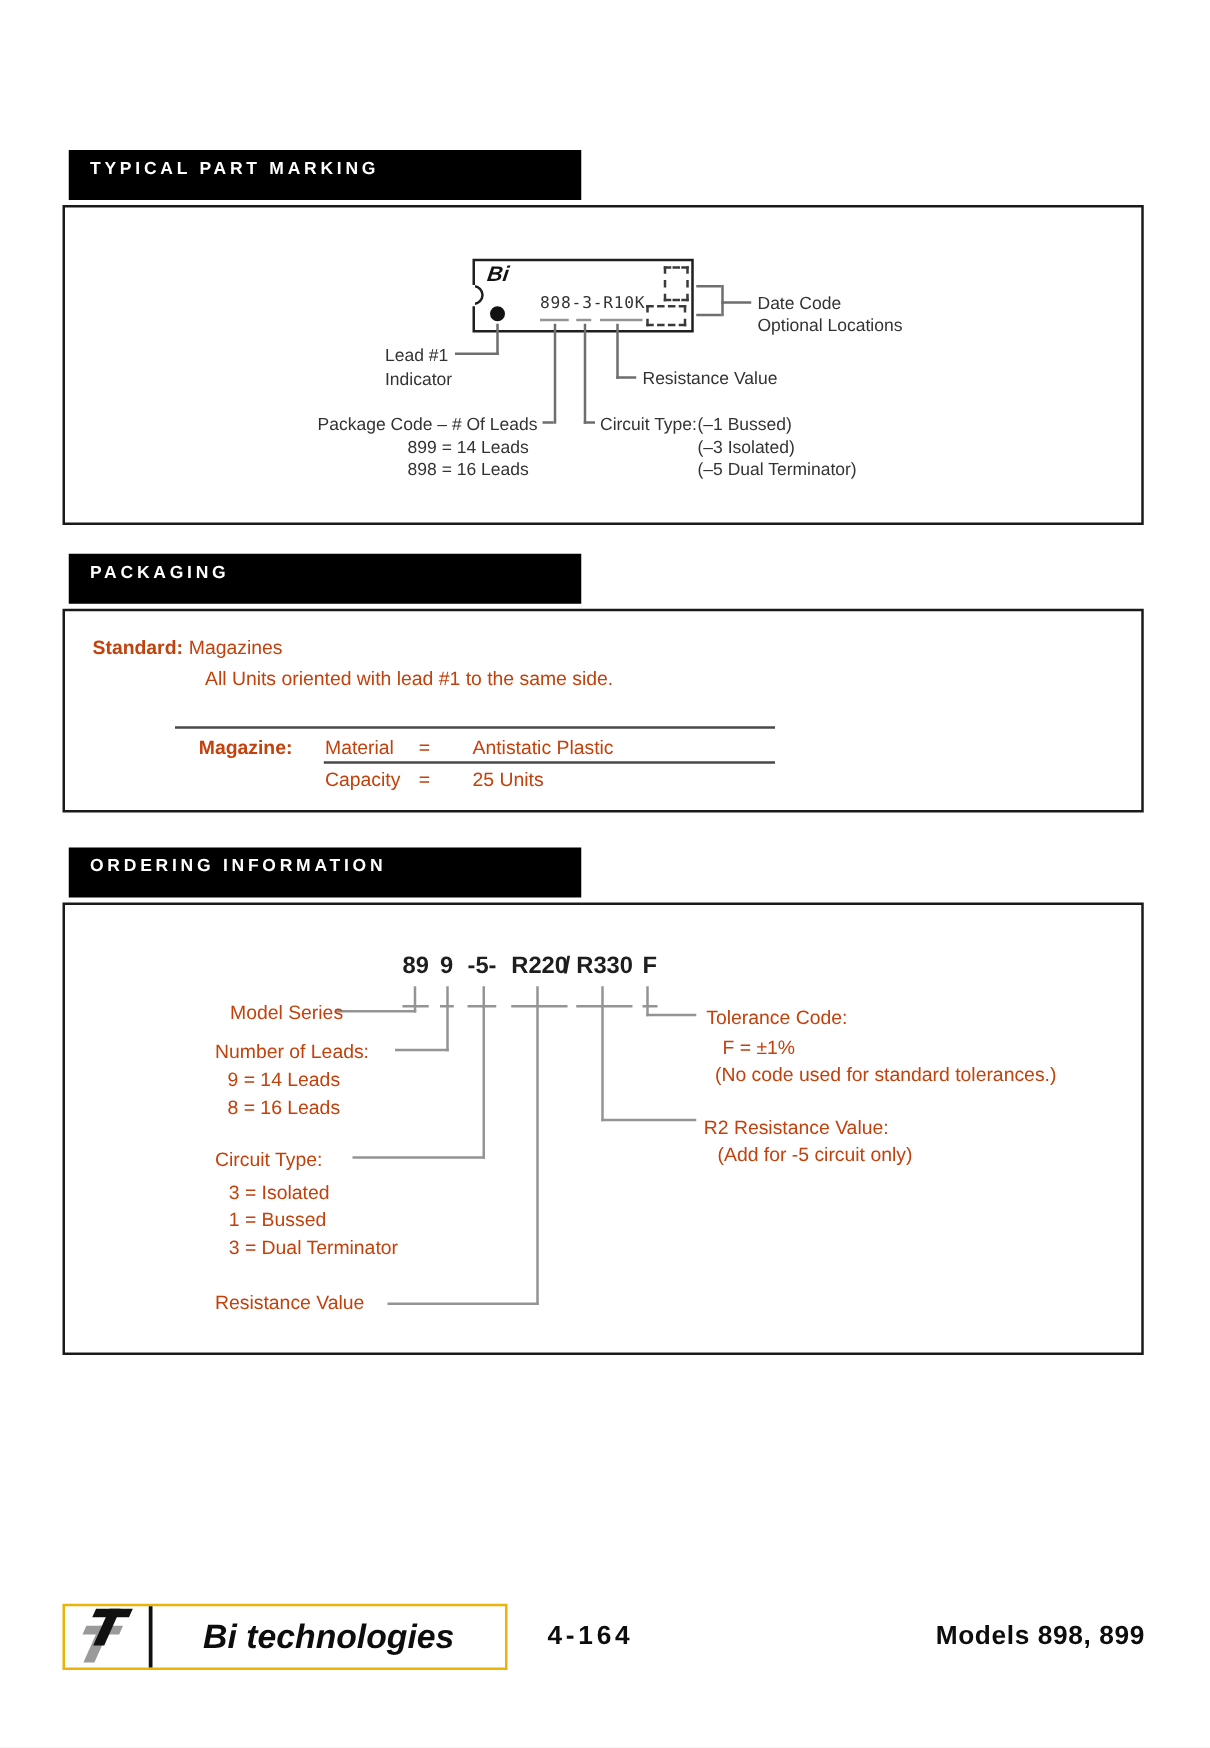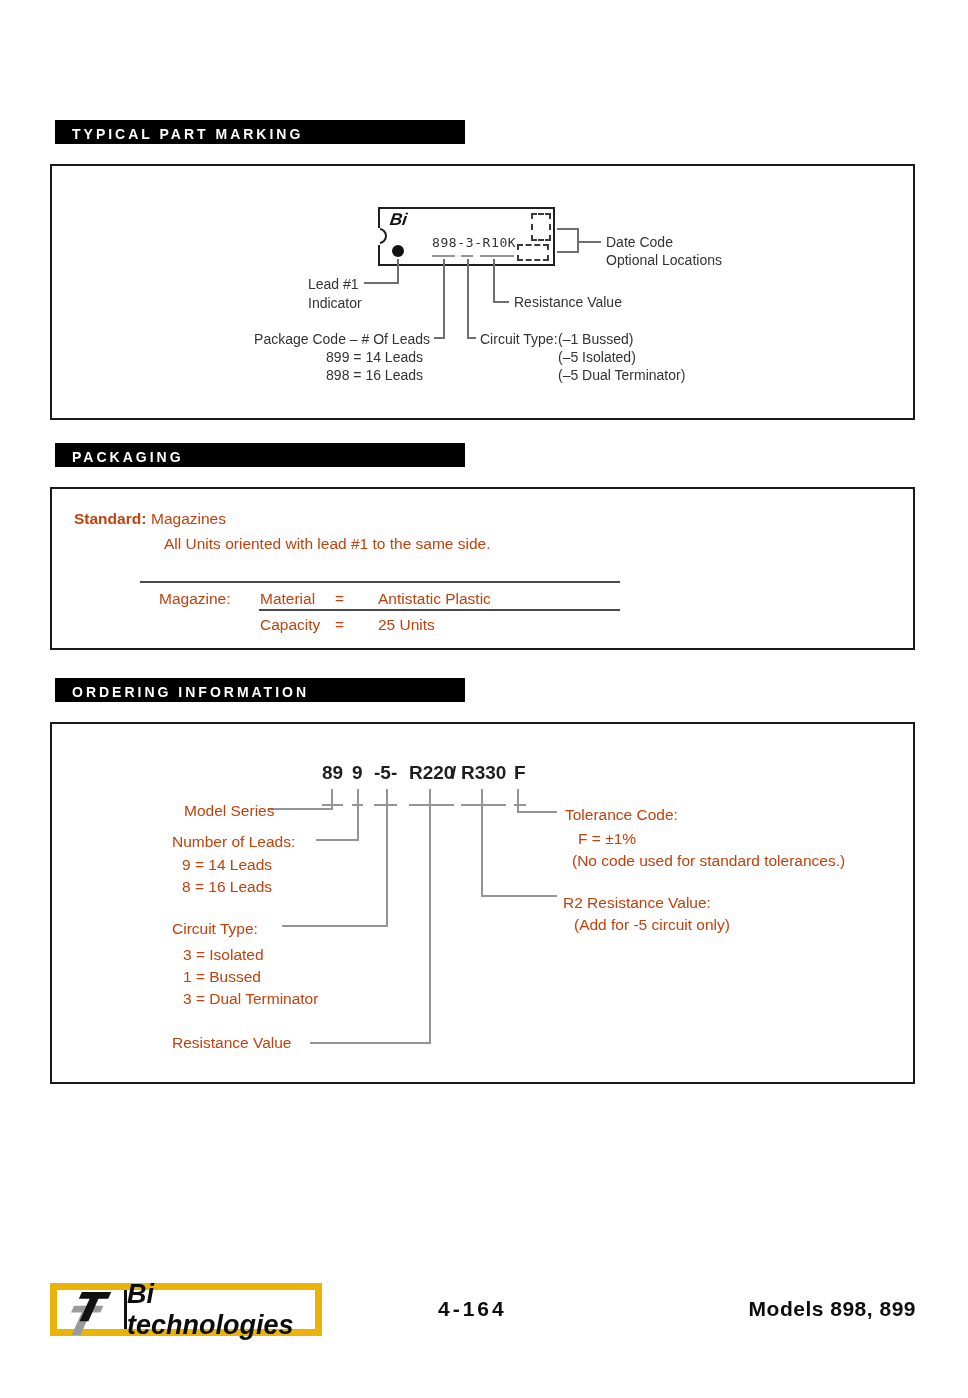--- a/index.html
+++ b/index.html
@@ -4,21 +4,21 @@
 <style>
   * { margin:0; padding:0; box-sizing:border-box; }
   html,body { background:#e9e9e9; }
   .page {
     position:relative; width:968px; height:1398px; margin:0 auto;
     background:#ffffff; overflow:hidden;
     font-family:"Liberation Sans", sans-serif; color:#2a2a2a;
   }
   
   .secbar {
-    position:absolute; left:55px; width:410px; height:24px; background:#000;
+    position:absolute; left:55px; width:410px; height:40px; background:#000;
     color:#fff; font-weight:bold; font-size:14px; letter-spacing:3px;
     line-height:28px; padding-left:17px;
   }
   
   .panel { position:absolute; left:50px; width:865px; border:2px solid #1a1a1a; background:#fff; }
   
   .lbl  { position:absolute; font-size:14px; line-height:17px; color:#333; white-space:nowrap; }
   .lbl2 { position:absolute; font-size:15.5px; line-height:19px; color:#c2410c; white-space:nowrap; }
   .bold { font-weight:bold; }
   
@@ -30,21 +30,21 @@
   .chip-logo { position:absolute; left:10px; top:1px; font-weight:900; font-style:italic; font-size:17px; color:#111; transform:skewX(-8deg); }
   .lead-dot { position:absolute; left:12px; top:36px; width:12px; height:12px; border-radius:50%; background:#111; }
   .notch-blank { position:absolute; left:-3px; top:19px; width:5px; height:17px; background:#fff; }
   .notch { position:absolute; left:-9px; top:19px; width:16px; height:16px; border:2px solid #1f1f1f; border-radius:50%; background:#fff; clip-path:inset(-2px -2px -2px 9px); }
   .marking { position:absolute; left:52px; top:26px; font-family:"DejaVu Sans Mono", monospace; font-size:13px; letter-spacing:0.6px; color:#333; }
   .dashed-box { position:absolute; border:2px dashed #3a3a3a; background:transparent; }
   
   .pn { position:absolute; top:762px; font-size:19px; font-weight:bold; color:#1e1e1e; white-space:nowrap; }
   .pn.u { border-bottom:2px solid #949494; padding-bottom:20px; }
   
-  .footer-box { position:absolute; left:50px; top:1283px; width:272px; height:53px; border:7px solid #eab308; display:flex; background:#fff; }
+  .footer-box { position:absolute; left:50px; top:1283px; width:356px; height:53px; border:2px solid #eab308; display:flex; background:#fff; }
   .footer-tt { width:70px; border-right:3px solid #111; position:relative; }
   .footer-bi { flex:1; display:flex; align-items:center; justify-content:center;
     font-weight:bold; font-style:italic; font-size:27px; color:#0d0d0d; letter-spacing:0px; }
   .footer-page { position:absolute; left:438px; top:1297px; font-size:21px; font-weight:bold; letter-spacing:3px; color:#0d0d0d; }
   .footer-models { position:absolute; right:52px; top:1297px; font-size:21px; font-weight:bold; letter-spacing:0.5px; color:#0d0d0d; }
   .rule { position:absolute; height:2px; background:#4a4a4a; }
 </style>
 </head>
 <body>
 
@@ -90,35 +90,35 @@
     <div class="vl" style="left:391px; top:93px; height:80px;"></div>
     <div class="hl" style="left:382px; top:171px; width:9px;"></div>
     <div class="lbl" style="left:188px; top:165px; width:190px; text-align:right;">Package Code – # Of Leads</div>
     <div class="lbl" style="left:188px; top:183px; width:183px; text-align:right;">899 = 14 Leads</div>
     <div class="lbl" style="left:188px; top:201px; width:183px; text-align:right;">898 = 16 Leads</div>
 
     <div class="vl" style="left:415px; top:93px; height:80px;"></div>
     <div class="hl" style="left:415px; top:171px; width:9px;"></div>
     <div class="lbl" style="left:428px; top:165px;">Circuit Type:</div>
     <div class="lbl" style="left:506px; top:165px;">(–1 Bussed)</div>
-    <div class="lbl" style="left:506px; top:183px;">(–5 Isolated)</div>
+    <div class="lbl" style="left:506px; top:183px;">(–3 Isolated)</div>
     <div class="lbl" style="left:506px; top:201px;">(–5 Dual Terminator)</div>
   </div>
 
   <div class="secbar" style="top:443px;">
     <span>PACKAGING</span>
   </div>
 
   <div class="panel" style="top:487px; height:163px;">
     <div class="lbl2 bold" style="left:22px; top:20px;">Standard:</div>
     <div class="lbl2" style="left:99px; top:20px;">Magazines</div>
     <div class="lbl2" style="left:112px; top:45px;">All Units oriented with lead #1 to the same side.</div>
 
     <div class="rule" style="left:88px; top:92px; width:480px;"></div>
-    <div class="lbl2" style="left:107px; top:100px;">Magazine:</div>
+    <div class="lbl2" style="left:107px; top:100px;font-weight:bold;">Magazine:</div>
     <div class="lbl2" style="left:208px; top:100px;">Material</div>
     <div class="lbl2" style="left:283px; top:100px;">=</div>
     <div class="lbl2" style="left:326px; top:100px;">Antistatic Plastic</div>
     <div class="rule" style="left:207px; top:120px; width:361px;"></div>
     <div class="lbl2" style="left:208px; top:126px;">Capacity</div>
     <div class="lbl2" style="left:283px; top:126px;">=</div>
     <div class="lbl2" style="left:326px; top:126px;">25 Units</div>
   </div>
 
   <div class="secbar" style="top:678px;">

